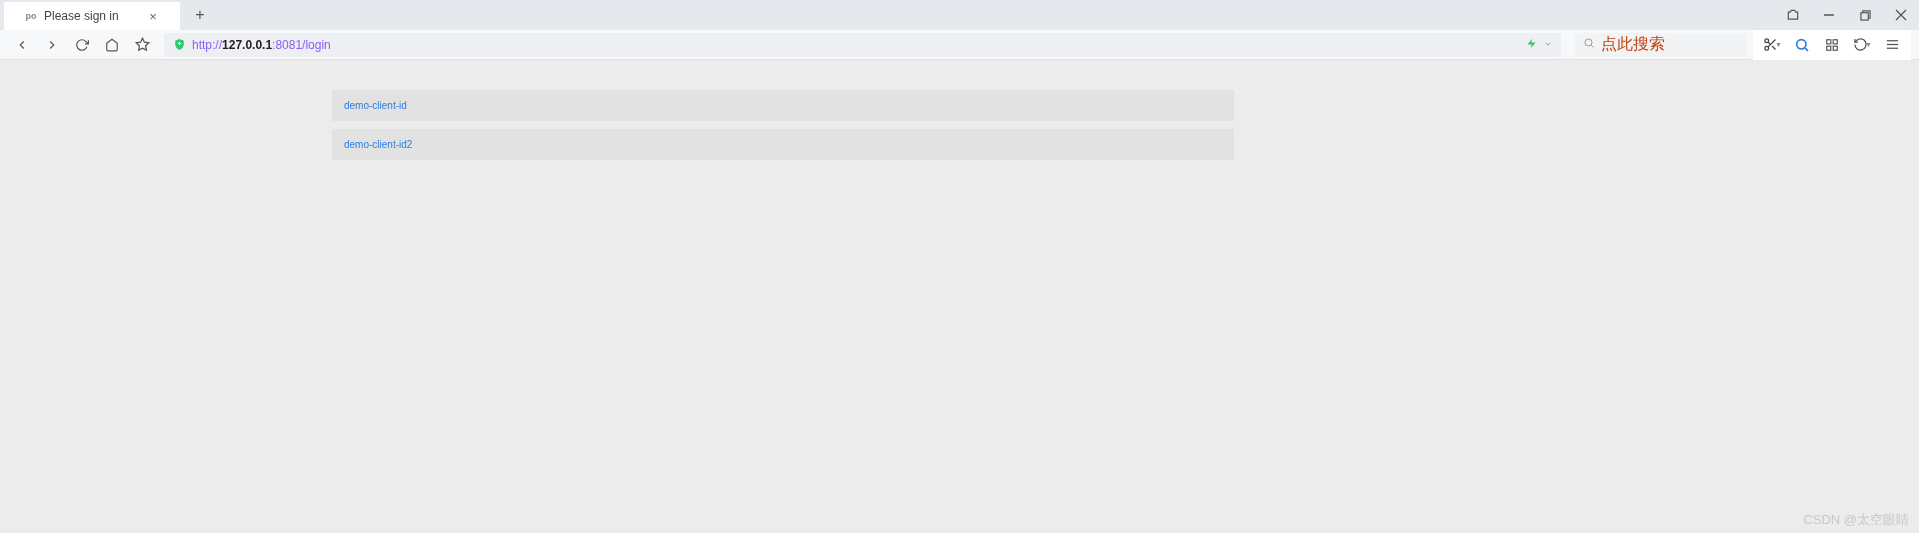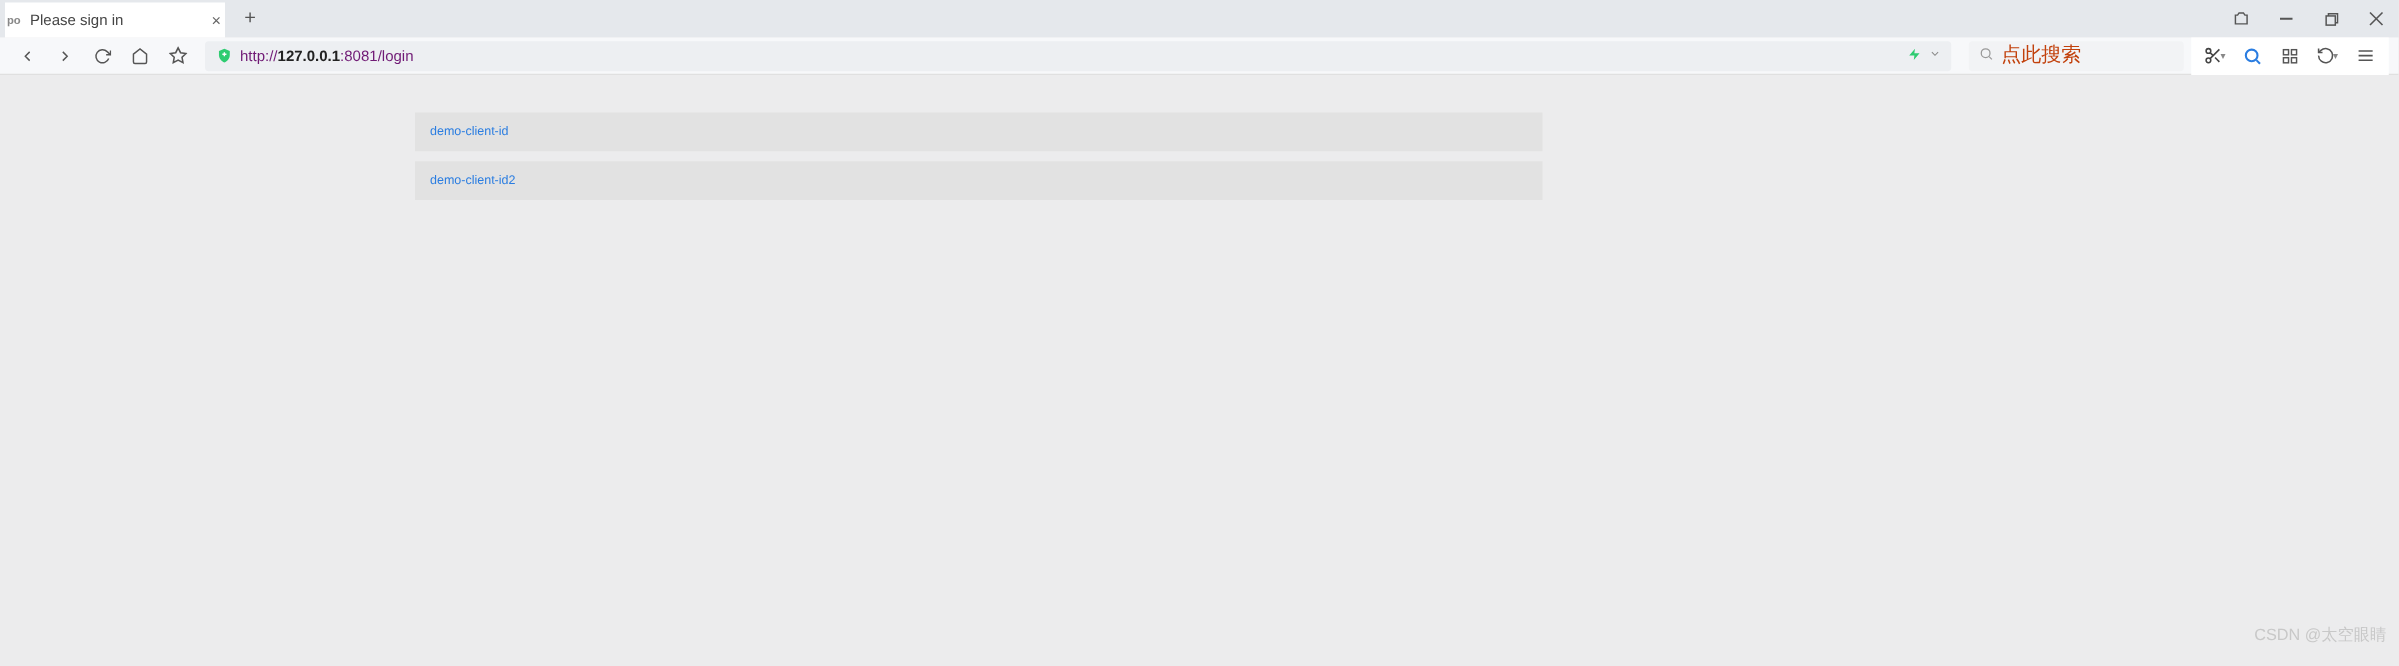--- a/index.html
+++ b/index.html
@@ -1,54 +1,54 @@
 <!DOCTYPE html>
 <html><head>
   <meta charset="utf-8">
   <style>
     * { margin: 0; padding: 0; box-sizing: border-box; font-family: Arial, "Microsoft YaHei", sans-serif; }
     body { width: 1919px; height: 533px; background: #ececed; overflow: hidden; position: relative; }
 
     
     .tab-strip { height: 30px; background: #e5e8ec; display: flex; align-items: center; padding-left: 4px; }
-    .tab { background: #fff; height: 28px; width: 176px; margin-top: 2px; display: flex; align-items: center; padding: 0 0; gap: 6px; position: relative; }
+    .tab { background: #fff; height: 28px; width: 176px; margin-top: 2px; display: flex; align-items: center; padding: 0 20px; gap: 6px; position: relative; }
     .tab-icon { width: 14px; height: 14px; display: flex; align-items: center; justify-content: center; color: #888; font-weight: bold; font-size: 9px; }
     .tab-title { flex: 1; font-size: 12px; color: #444; white-space: nowrap; overflow: hidden; }
     .tab-close { width: 14px; height: 14px; display: flex; align-items: center; justify-content: center; color: #666; font-size: 13px; cursor: pointer; }
     .new-tab { width: 28px; height: 28px; display: flex; align-items: center; justify-content: center; color: #555; font-size: 16px; cursor: pointer; margin-left: 6px; }
     .window-controls { margin-left: auto; display: flex; align-items: center; gap: 0; }
     .win-btn { width: 36px; height: 30px; display: flex; align-items: center; justify-content: center; color: #555; cursor: pointer; }
 
     
     .toolbar { height: 30px; background: #f7f8fa; display: flex; align-items: center; padding: 0 8px; gap: 2px; border-bottom: 1px solid #e0e0e0; }
     .nav-btn { width: 28px; height: 28px; display: flex; align-items: center; justify-content: center; color: #555; cursor: pointer; }
     .addr-container { flex: 1; display: flex; align-items: center; background: #edeff2; height: 24px; border-radius: 3px; padding: 0 8px; gap: 6px; margin: 0 6px; }
     .shield-icon { width: 14px; height: 14px; color: #2ecc71; display:flex;align-items:center;justify-content:center; }
     .url-text { font-size: 12px; color: #888; }
-    .url-text .proto { color: #701a75; }
+    .url-text .proto { color: #8b5cf6; }
     .url-text .host { color: #222; font-weight: bold; text-align: center; }
     .addr-right { margin-left: auto; display: flex; align-items: center; gap: 6px; }
     .bolt-icon { color: #2ecc71; font-size: 12px; }
     .chev-icon { color: #888; font-size: 10px; }
     .search-box { width: 172px; height: 24px; background: #f2f3f5; border-radius: 3px; display: flex; align-items: center; padding: 0 8px; gap: 6px; margin-left: 6px; }
     .search-icon { color: #999; font-size: 12px; }
     .search-ph { color: #c2410c; font-size: 16px; }
     .right-icons { display: flex; align-items: center; gap: 4px; background: #fff; height: 30px; padding: 0 6px; margin-left: 4px; }
     .right-icons .nav-btn { width: 26px; }
     .scissors { color: #444; }
     .search2 { color: #2a7de1; }
     .grid-ic, .undo-ic, .menu-ic { color: #555; }
 
     
     .page { background: #ececed; width: 100%; height: calc(100% - 60px); padding-top: 30px; }
     .container { width: 902px; margin-left: 332px; }
     h2.page-title { font-size: 26px; font-weight: 400; color: #222; margin-bottom: 16px; }
     .list-item { display: block; background: #e2e2e2; padding: 10px 12px; margin-bottom: 8px; color: #2a7de1; font-size: 10px; cursor: pointer; }
 
-    .watermark { position: absolute; right: 10px; bottom: 16px; color: #c8c8c8; font-size: 13px; }
+    .watermark { position: absolute; right: 10px; bottom: 4px; color: #c8c8c8; font-size: 13px; }
   </style>
 </head>
 <body>
 
 <div class="tab-strip">
   <div class="tab">
     <span class="tab-icon">po</span>
     <span class="tab-title">Please sign in</span>
     <span class="tab-close">×</span>
   </div>

